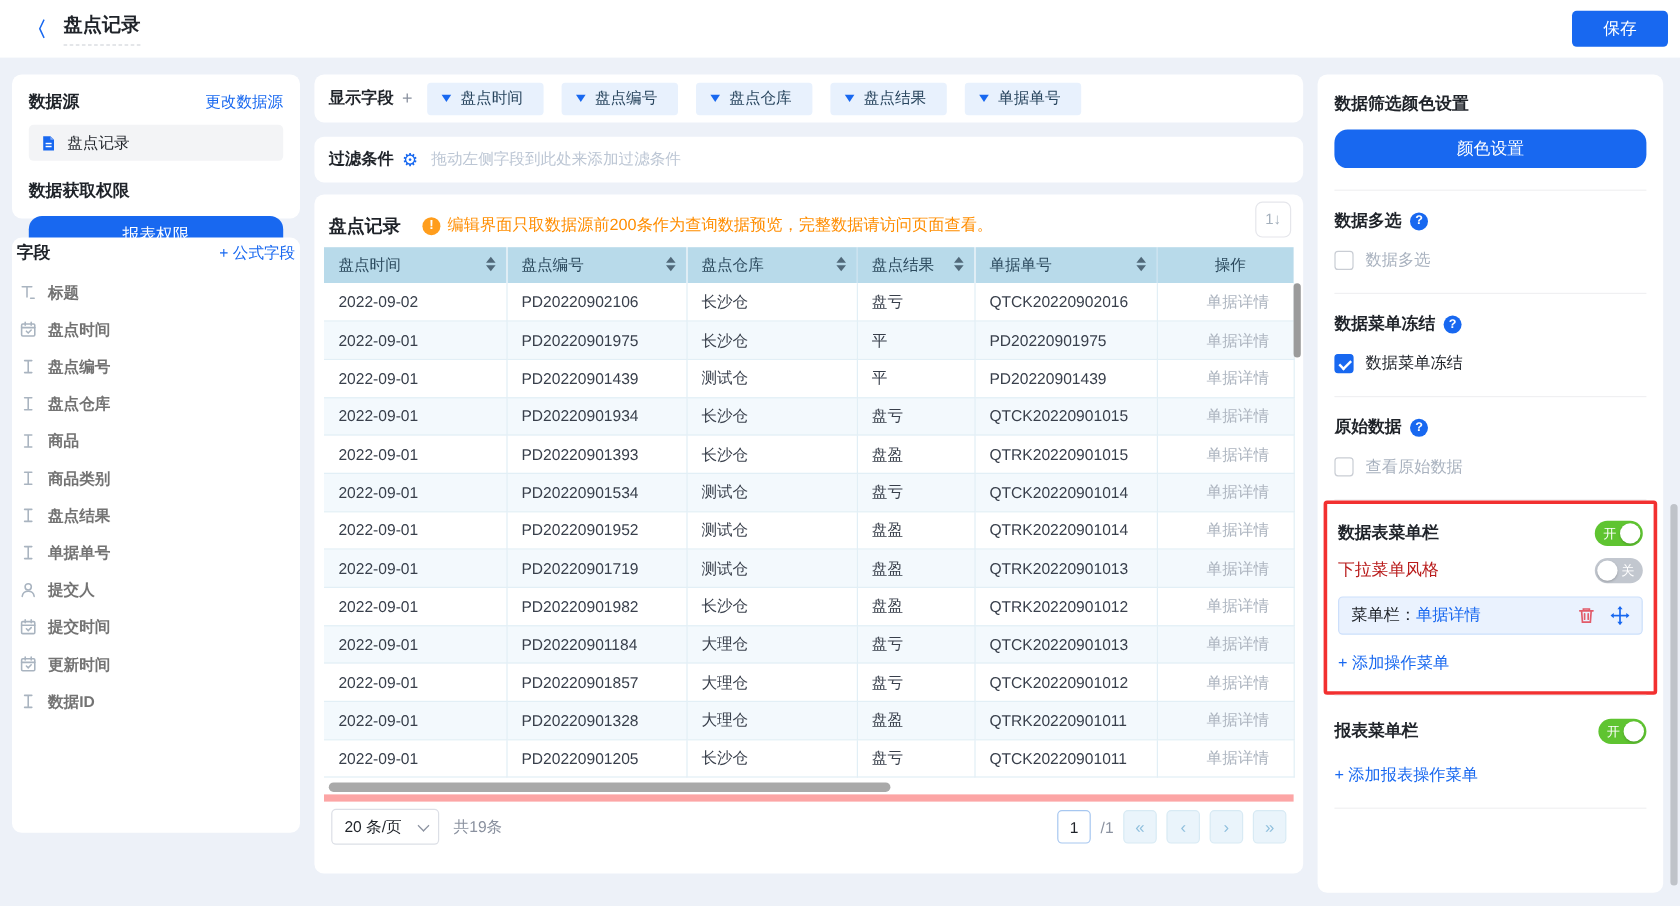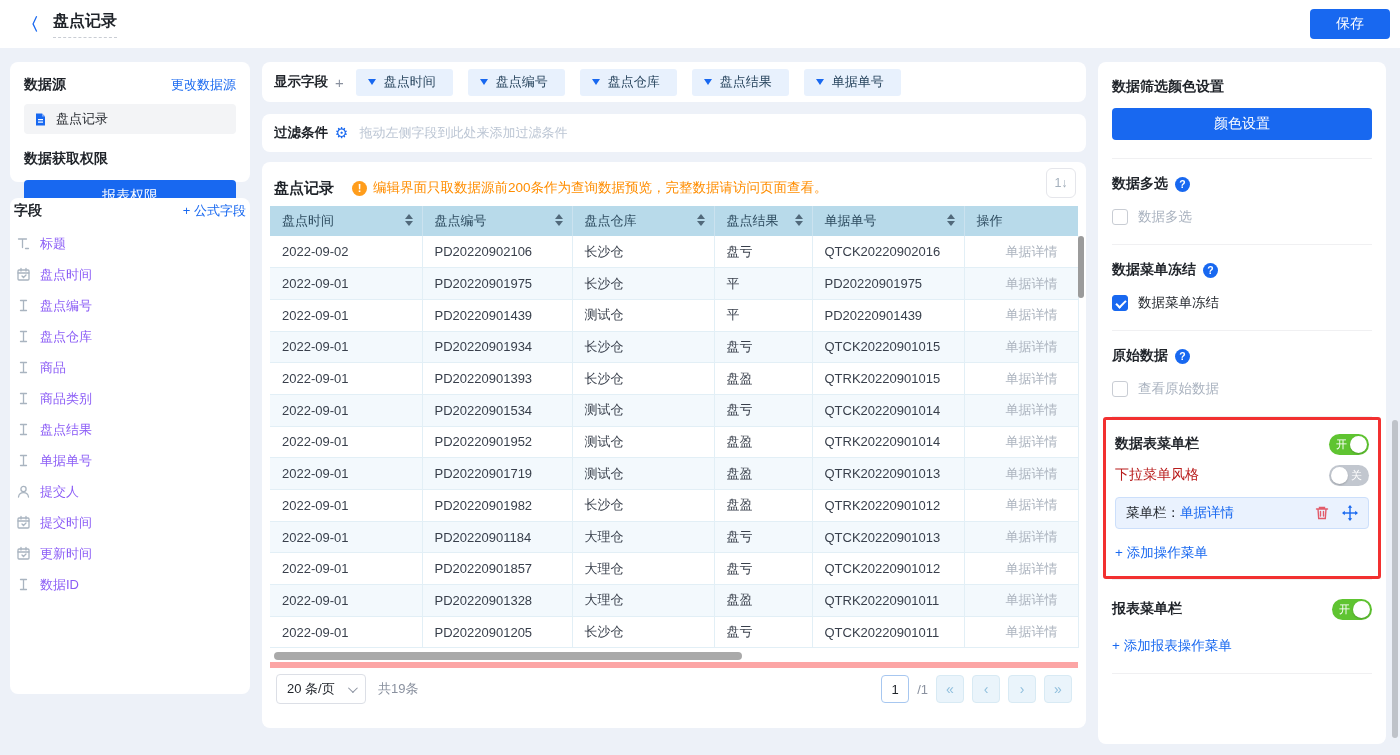--- a/index.html
+++ b/index.html
@@ -19,24 +19,24 @@
   .save-btn { position:absolute; right:10px; top:9px; width:80px; height:30px; }
 
   
   .left-col { position:absolute; left:10px; top:62px; width:240px; }
   .card-ds { height:120px; padding:14px;font-family:Liberation Mono, monospace; }
   .card-head { display:flex; justify-content:space-between; align-items:center; }
   .h { font-size:14px; font-weight:bold; }
   .link { font-size:13px; color:var(--accent); text-decoration:none; cursor:pointer; }
   .ds-item { margin-top:10px; height:30px; background:#F3F4F6; border-radius:4px; display:flex; align-items:center; gap:8px; padding:0 9px; font-size:13px; cursor:pointer; }
   .mt16 { margin-top:16px; }
-  .btn-full { display:block; width:100%; height:32px; margin-top:12px; font-size:14px; }
+  .btn-full { display:block; width:100%; height:32px; margin-top:12px; font-size:14px;border-radius:11px; }
   .card-fields { margin-top:16px; height:496px; padding:4px; }
   .field-list { list-style:none; margin-top:8px; }
-  .field-item { height:31px; display:flex; align-items:center; gap:9px; font-size:13px; color:#8b5cf6; cursor:grab; padding-left:2px; }
+  .field-item { height:31px; display:flex; align-items:center; gap:9px; font-size:13px; color:#737373; cursor:grab; padding-left:2px;font-weight:bold; }
   .ficon { width:15px; height:15px; display:inline-flex; }
 
   
   .mid-col { position:absolute; left:262px; top:62px; width:824px; }
   .row-display { height:40px; display:flex; align-items:center; padding:0 12px; }
   .lbl { font-size:13.5px; font-weight:600; color:#1F2329; }
   .plus { color:#8A919F; font-size:15px; margin:0 4px 0 7px; cursor:pointer; }
   .chips { display:flex; gap:15px; margin-left:8px; }
   .chip { height:27px; background:#E8F1FD; border-radius:3px; display:flex; align-items:center; gap:8px; padding:0 17px 0 12px; font-size:13px; color:#28455E; cursor:pointer; }
   .caret { width:0; height:0; border-left:4.5px solid transparent; border-right:4.5px solid transparent; border-top:6px solid var(--accent); }
@@ -46,21 +46,21 @@
 
   
   .card-table { margin-top:10px; height:566px; padding:8px 8px 0 8px; position:relative; }
   .tbl-head { height:36px; display:flex; align-items:center; padding:0 4px; }
   .tbl-title { font-size:15px; font-weight:600; margin-right:18px; }
   .notice { display:flex; align-items:center; gap:6px; color:var(--warn); font-size:13.5px; }
   .warn-icon { width:15px; height:15px; border-radius:50%; background:#FF9D1C; color:#fff; font-size:11px; font-weight:bold; display:inline-flex; align-items:center; justify-content:center; }
   .sortbox { position:absolute; right:10px; top:6px; width:30px; height:30px; border:1px solid #E5E6EB; border-radius:6px; display:flex; align-items:center; justify-content:center; color:#A4B0BC; font-size:12.5px; cursor:pointer; background:#fff; }
   table { width:808px; border-collapse:collapse; table-layout:fixed; }
   th { background:var(--header-bg); color:#2C4A5E; font-size:13px; font-weight:normal; height:30px; text-align:left; padding-left:12px; border-right:1px solid #CBE2EF; position:relative; cursor:pointer; }
-  th:last-child { text-align:left; padding-right:4px; border-right:none; }
+  th:last-child { text-align:center; padding-right:4px; border-right:none; }
   .sort-arrows { position:absolute; right:9px; top:8px; display:flex; flex-direction:column; gap:2px; cursor:pointer; }
   .sort-arrows i { display:block; width:0; height:0; border-left:4px solid transparent; border-right:4px solid transparent; }
   .arr-up { border-bottom:5px solid #51697A; }
   .arr-dn { border-top:5px solid #51697A; }
   td { height:31.7px; font-size:13px; color:#383F4B; padding-left:12px; border-bottom:1px solid var(--cellborder); border-right:1px solid var(--cellborder); background:#fff; }
   td:last-child { color:#ACB4BF; text-align:right; padding-right:20px; cursor:pointer; }
   tr.striped td { background:var(--stripe); }
   .hscroll { height:12px; margin-top:2px; position:relative; }
   .hthumb { position:absolute; left:4px; top:2px; width:468px; height:8px; background:#A9A9A9; border-radius:4px; cursor:pointer; }
   .vthumb { position:absolute; right:2px; top:74px; width:6px; height:62px; background:#9B9B9B; border-radius:3px; cursor:pointer; }

